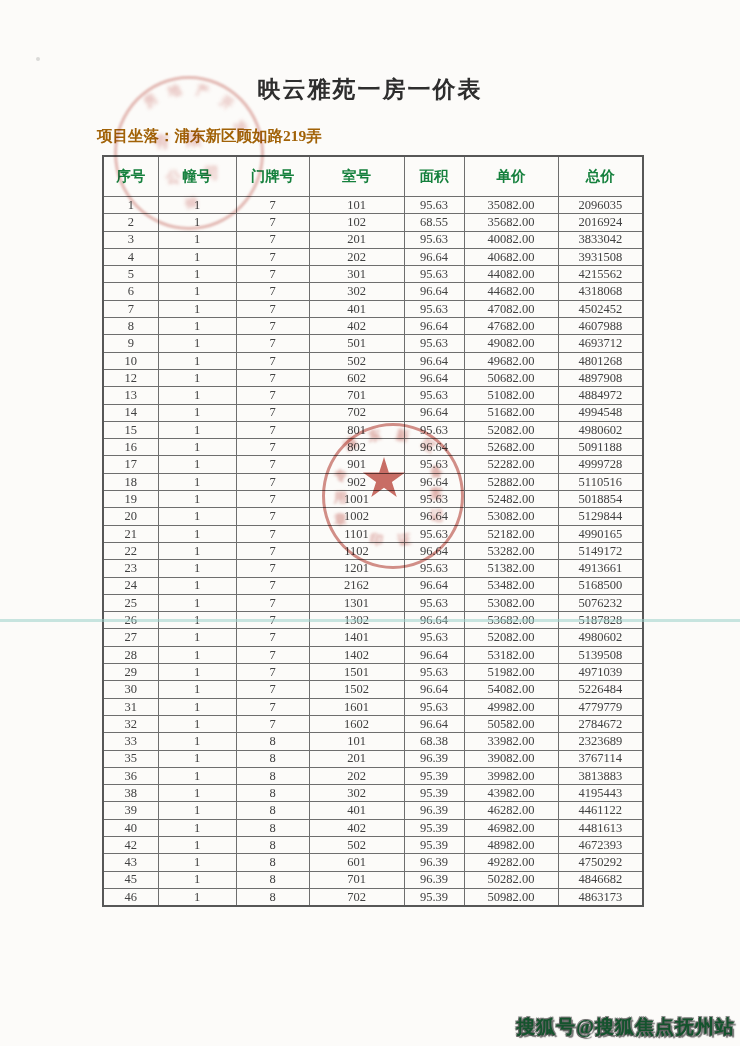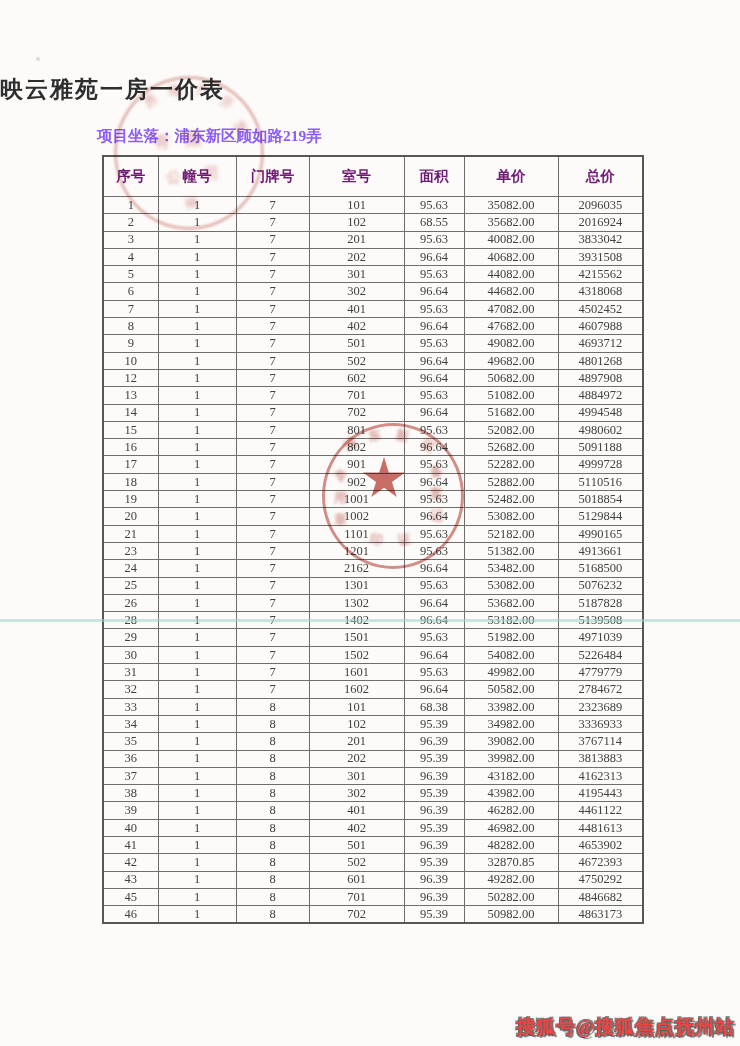--- a/index.html
+++ b/index.html
@@ -4,39 +4,39 @@
 <style>
   html,body{margin:0;padding:0;background:#e8e8e6;}
   .page{
     position:relative;width:740px;height:1046px;margin:0 auto;
     background:#fcfbf9;overflow:hidden;
     font-family:"Liberation Serif","DejaVu Serif",serif;
     color:#3d3d3d;
   }
   .doc-title{
     position:absolute;top:74px;left:0;width:100%;
-    text-align:left;font-size:23px;font-weight:700;
+    text-align:center;font-size:23px;font-weight:700;
     letter-spacing:2px;color:#2e2e2e;
   }
   .location-line{
     position:absolute;top:126px;left:97px;
-    font-size:15.5px;font-weight:700;color:#8b5cf6;
+    font-size:15.5px;font-weight:700;color:#a16207;
   }
   table.price-table{
     position:absolute;top:155px;left:102px;width:540px;
     border-collapse:collapse;table-layout:fixed;
     background:transparent;
   }
   table.price-table th, table.price-table td{
     border:1px solid #6e6e6e;text-align:center;vertical-align:middle;
     padding:0;overflow:hidden;white-space:nowrap;
   }
   table.price-table{border:2px solid #575757;}
   table.price-table th{
-    height:39px;font-size:14.5px;font-weight:700;color:#701a75;
+    height:39px;font-size:14.5px;font-weight:700;color:#15803d;
   }
   table.price-table td{
     height:16.3px;font-size:12.5px;color:#414141;line-height:1;
   }
   
   col.c-no{width:55px}col.c-bld{width:78px}col.c-door{width:73px}
   col.c-room{width:95px}col.c-area{width:60px}col.c-unit{width:94px}
   col.c-total{width:85px}
 
   
@@ -90,21 +90,21 @@
     position:absolute;left:0;top:619px;width:740px;height:3px;
     background:rgba(154,209,203,0.55);z-index:4;pointer-events:none;
   }
   .speck{
     position:absolute;left:36px;top:57px;width:4px;height:4px;border-radius:50%;
     background:rgba(120,120,120,0.25);
   }
   .watermark{
     position:absolute;right:5px;bottom:6px;
     font-size:19px;font-weight:700;letter-spacing:1px;
-    color:#ef4444;
+    color:#14532d;
     text-shadow:
       -1px -1px 0 rgba(100,100,100,0.75),
        1px -1px 0 rgba(110,110,110,0.75),
       -1px  1px 0 rgba(80,80,80,0.85),
        2px  2px 1px rgba(45,45,45,0.65),
        0 0 2px rgba(90,90,90,0.5);
     z-index:6;
     margin-left:28px;
   }
 </style>
@@ -313,20 +313,29 @@
         <tr>
           <td>21</td>
           <td>1</td>
           <td>7</td>
           <td>1101</td>
           <td>95.63</td>
           <td>52182.00</td>
           <td>4990165</td>
         </tr>
         <tr>
+          <td>22</td>
+          <td>1</td>
+          <td>7</td>
+          <td>1102</td>
+          <td>96.64</td>
+          <td>53282.00</td>
+          <td>5149172</td>
+        </tr>
+        <tr>
           <td>23</td>
           <td>1</td>
           <td>7</td>
           <td>1201</td>
           <td>95.63</td>
           <td>51382.00</td>
           <td>4913661</td>
         </tr>
         <tr>
           <td>24</td>
@@ -347,20 +356,29 @@
           <td>5076232</td>
         </tr>
         <tr>
           <td>26</td>
           <td>1</td>
           <td>7</td>
           <td>1302</td>
           <td>96.64</td>
           <td>53682.00</td>
           <td>5187828</td>
+        </tr>
+        <tr>
+          <td>27</td>
+          <td>1</td>
+          <td>7</td>
+          <td>1401</td>
+          <td>95.63</td>
+          <td>52082.00</td>
+          <td>4980602</td>
         </tr>
         <tr>
           <td>28</td>
           <td>1</td>
           <td>7</td>
           <td>1402</td>
           <td>96.64</td>
           <td>53182.00</td>
           <td>5139508</td>
         </tr>
@@ -403,56 +421,38 @@
         <tr>
           <td>33</td>
           <td>1</td>
           <td>8</td>
           <td>101</td>
           <td>68.38</td>
           <td>33982.00</td>
           <td>2323689</td>
         </tr>
         <tr>
-          <td>34</td>
-          <td>1</td>
-          <td>8</td>
-          <td>102</td>
-          <td>95.39</td>
-          <td>34982.00</td>
-          <td>3336933</td>
-        </tr>
-        <tr>
           <td>35</td>
           <td>1</td>
           <td>8</td>
           <td>201</td>
           <td>96.39</td>
           <td>39082.00</td>
           <td>3767114</td>
         </tr>
         <tr>
           <td>36</td>
           <td>1</td>
           <td>8</td>
           <td>202</td>
           <td>95.39</td>
           <td>39982.00</td>
           <td>3813883</td>
         </tr>
         <tr>
-          <td>37</td>
-          <td>1</td>
-          <td>8</td>
-          <td>301</td>
-          <td>96.39</td>
-          <td>43182.00</td>
-          <td>4162313</td>
-        </tr>
-        <tr>
           <td>38</td>
           <td>1</td>
           <td>8</td>
           <td>302</td>
           <td>95.39</td>
           <td>43982.00</td>
           <td>4195443</td>
         </tr>
         <tr>
           <td>39</td>
@@ -466,35 +466,26 @@
         <tr>
           <td>40</td>
           <td>1</td>
           <td>8</td>
           <td>402</td>
           <td>95.39</td>
           <td>46982.00</td>
           <td>4481613</td>
         </tr>
         <tr>
-          <td>41</td>
-          <td>1</td>
-          <td>8</td>
-          <td>501</td>
-          <td>96.39</td>
-          <td>48282.00</td>
-          <td>4653902</td>
-        </tr>
-        <tr>
           <td>42</td>
           <td>1</td>
           <td>8</td>
           <td>502</td>
           <td>95.39</td>
-          <td>32870.85</td>
+          <td>48982.00</td>
           <td>4672393</td>
         </tr>
         <tr>
           <td>43</td>
           <td>1</td>
           <td>8</td>
           <td>601</td>
           <td>96.39</td>
           <td>49282.00</td>
           <td>4750292</td>

